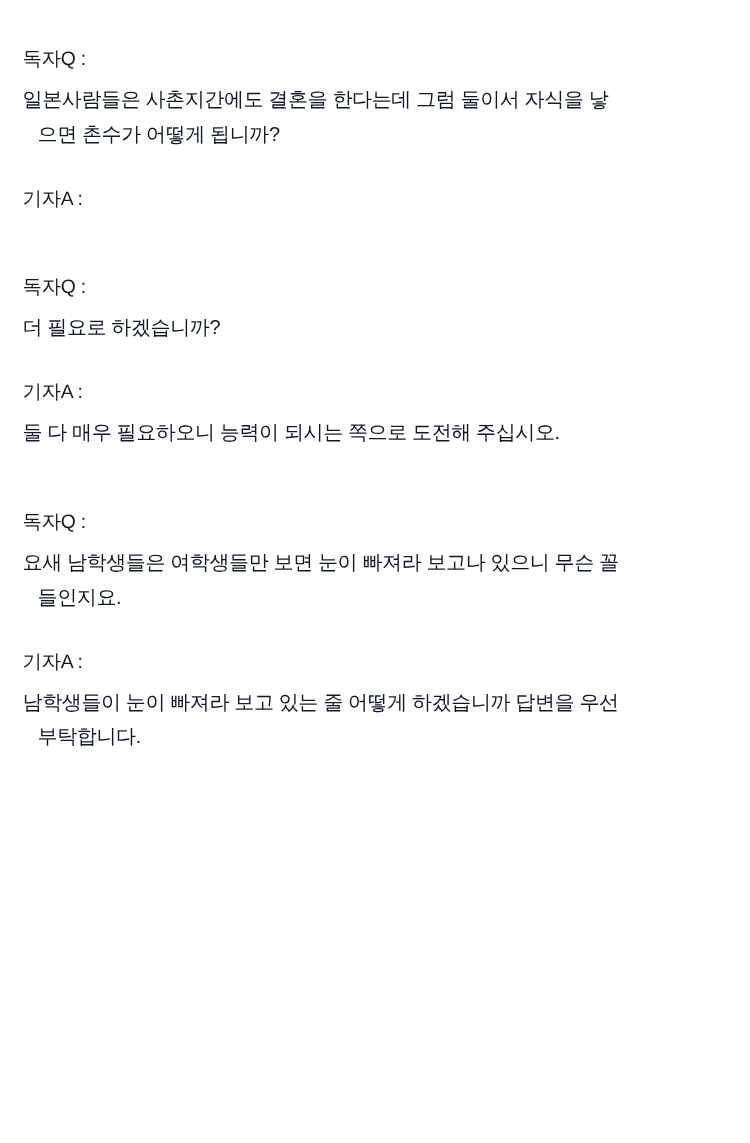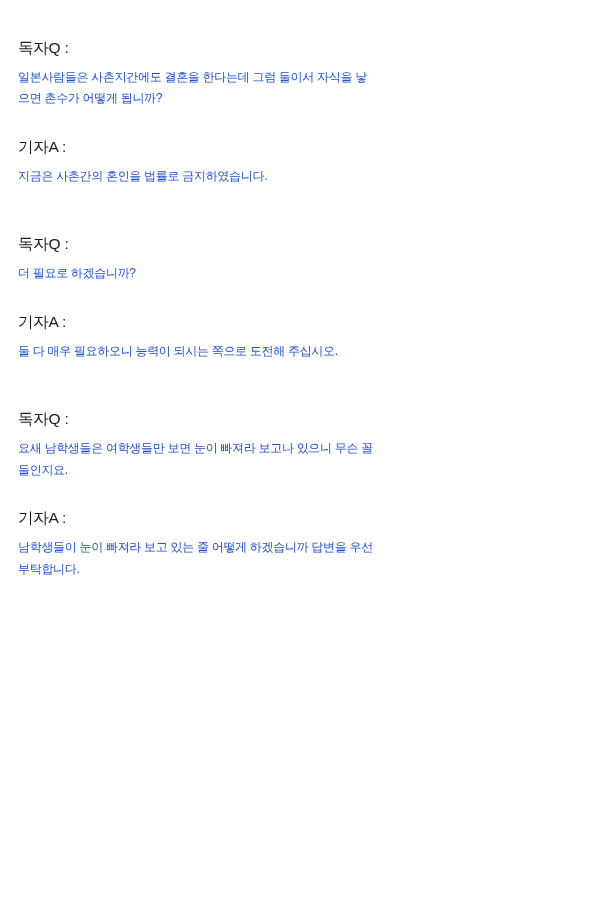--- a/index.html
+++ b/index.html
@@ -35,45 +35,45 @@
     margin-top: 26px;
   }
   .speaker {
     font-size: 15.5px;
     line-height: 1.55;
     letter-spacing: -0.2px;
     margin: 0 0 8px 0;
     color: #1a1a1a;
   }
   .body-text {
-    font-size: 12px;
+    font-size: 16px;
     line-height: 1.62;
     letter-spacing: -0.3px;
     margin: 0;
-    color: #1d4ed8;
+    color: #0f172a;
     word-break: keep-all;
   }
   .body-text + .body-text {
     margin-top: 2px;
+    margin-left: 12px;
   }
 </style>
 </head>
 <body>
 
 <div class="page">
 
   <div class="qa-block">
     <div class="qa-part">
       <p class="speaker">독자Q :</p>
       <p class="body-text">일본사람들은 사촌지간에도 결혼을 한다는데 그럼 둘이서 자식을 낳</p>
       <p class="body-text">으면 촌수가 어떻게 됩니까?</p>
     </div>
     <div class="qa-part">
       <p class="speaker">기자A :</p>
-      <p class="body-text">지금은 사촌간의 혼인을 법률로 금지하였습니다.</p>
     </div>
   </div>
 
   <div class="qa-block">
     <div class="qa-part">
       <p class="speaker">독자Q :</p>
       <p class="body-text">더 필요로 하겠습니까?</p>
     </div>
     <div class="qa-part">
       <p class="speaker">기자A :</p>

